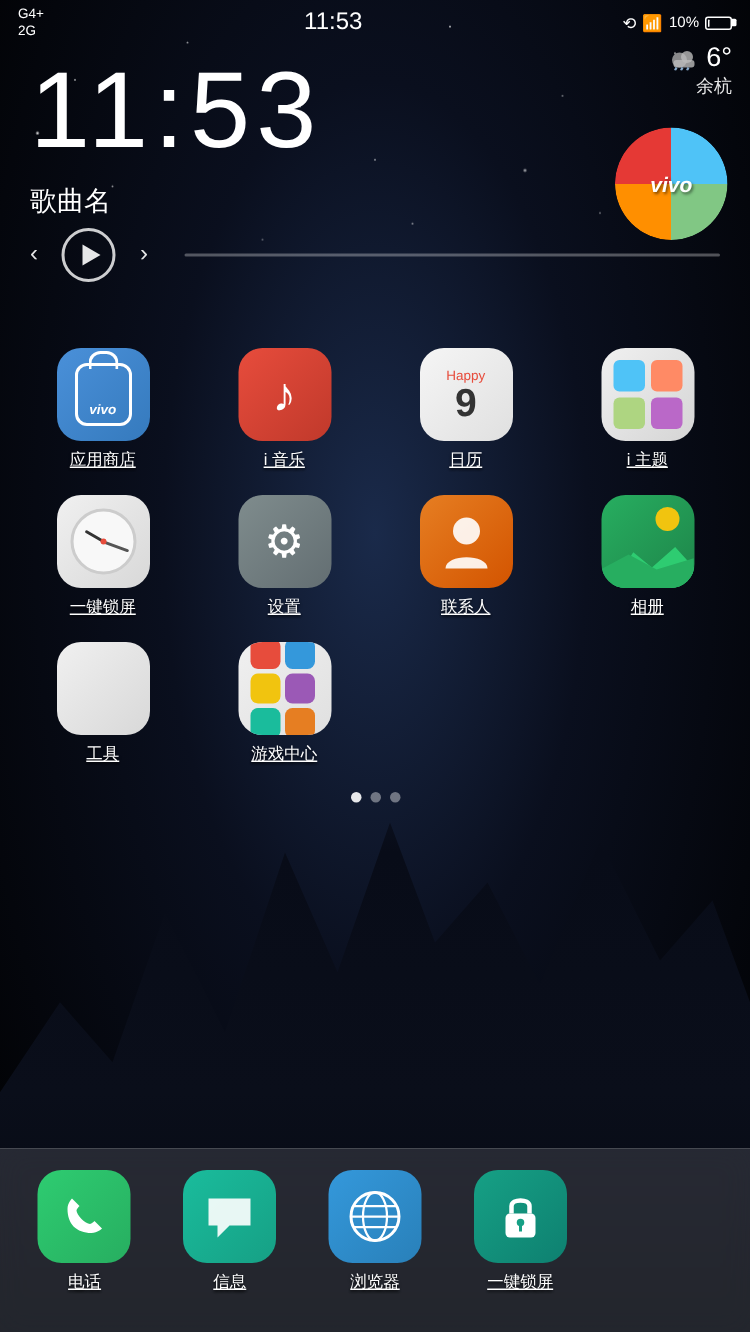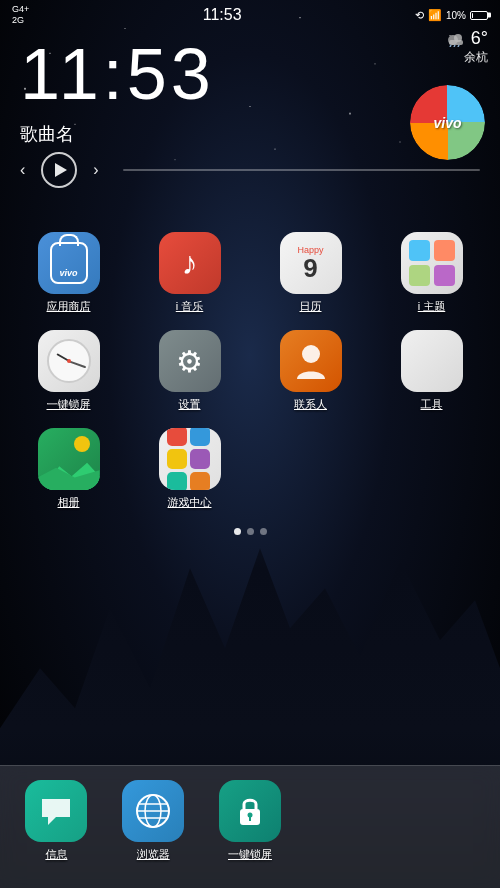--- a/index.html
+++ b/index.html
@@ -685,40 +685,40 @@
         <div class="app-icon icon-contacts">
           <svg width="36" height="40" viewBox="0 0 36 40">
             <circle cx="18" cy="13" r="9" fill="#fff" opacity="0.9"></circle>
             <path d="M4 38 C4 28 32 28 32 38" fill="#fff" opacity="0.9"></path>
           </svg>
         </div>
         <span class="app-label">联系人</span>
       </div>
 
       <div class="app-item">
+        <div class="app-icon icon-gallery">
+          <div class="gallery-mountain">
+            <div class="sun-circle"></div>
+            <div class="mountain-bg"></div>
+            <div class="mountain-front"></div>
+          </div>
+        </div>
+        <span class="app-label">相册</span>
+      </div>
+
+      <div class="app-item">
         <div class="app-icon icon-tools">
           <div class="tools-inner">
             <div class="tool-cell" style="background:#e74c3c;"></div>
             <div class="tool-cell" style="background:#3498db;"></div>
             <div class="tool-cell" style="background:#f39c12;"></div>
             <div class="tool-cell" style="background:#2ecc71;"></div>
           </div>
         </div>
         <span class="app-label">工具</span>
-      </div>
-
-      <div class="app-item">
-        <div class="app-icon icon-gallery">
-          <div class="gallery-mountain">
-            <div class="sun-circle"></div>
-            <div class="mountain-bg"></div>
-            <div class="mountain-front"></div>
-          </div>
-        </div>
-        <span class="app-label">相册</span>
       </div>
 
 
       <div class="app-item">
         <div class="app-icon icon-gamecenter">
           <div class="gamecenter-inner">
             <div class="gc-cell" style="background:#e74c3c;"></div>
             <div class="gc-cell" style="background:#3498db;"></div>
             <div class="gc-cell" style="background:#f1c40f;"></div>
             <div class="gc-cell" style="background:#9b59b6;"></div>
@@ -734,20 +734,28 @@
     <div class="page-dots">
       <div class="dot active"></div>
       <div class="dot"></div>
       <div class="dot"></div>
     </div>
   </div>
 
   <div class="dock">
     <div class="dock-grid">
 
+      <div class="app-item">
+        <div class="app-icon icon-phone">
+          <svg width="30" height="30" viewBox="0 0 30 30">
+            <path d="M7 3 C7 3 4 6 4 10 C4 20 10 26 20 26 C24 26 27 23 27 23 L22 18 C22 18 20 20 19 20 C16 20 10 14 10 11 C10 10 12 8 12 8 Z" fill="#fff"></path>
+          </svg>
+        </div>
+        <span class="app-label">电话</span>
+      </div>
 
       <div class="app-item">
         <div class="app-icon icon-sms">
           <svg width="36" height="32" viewBox="0 0 36 32">
             <path d="M4 4 L32 4 L32 22 L18 22 L10 30 L10 22 L4 22 Z" fill="#fff" opacity="0.9"></path>
           </svg>
         </div>
         <span class="app-label">信息</span>
       </div>
 

